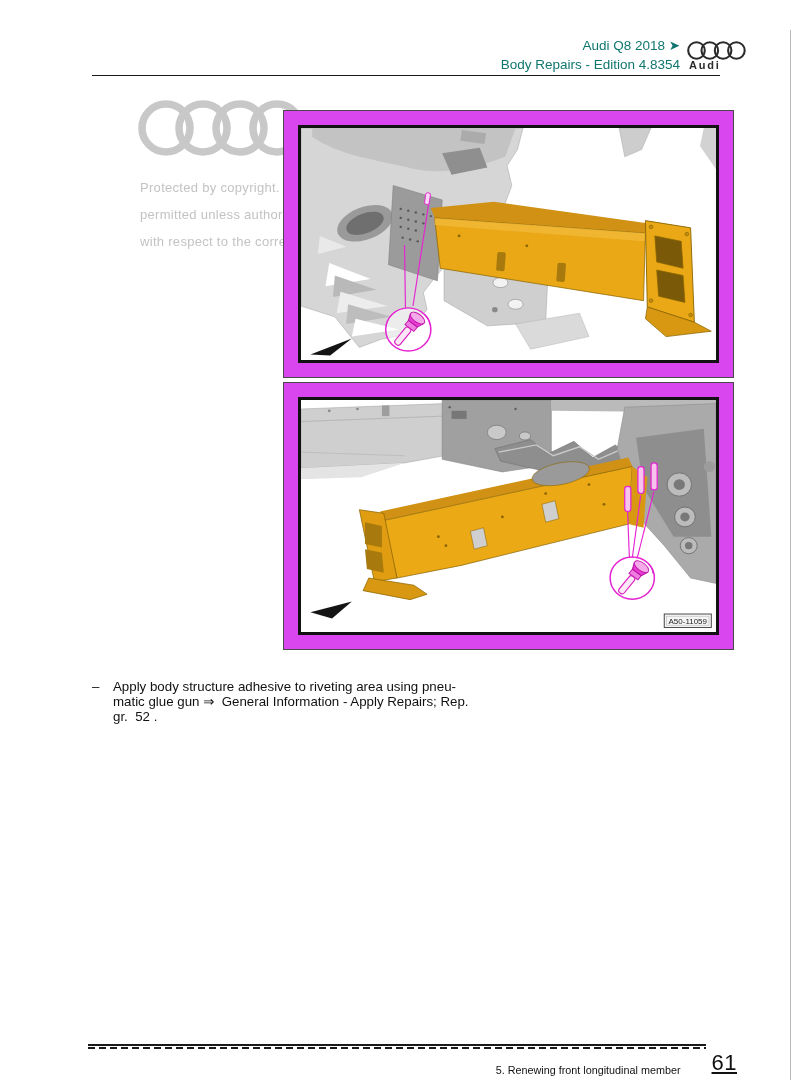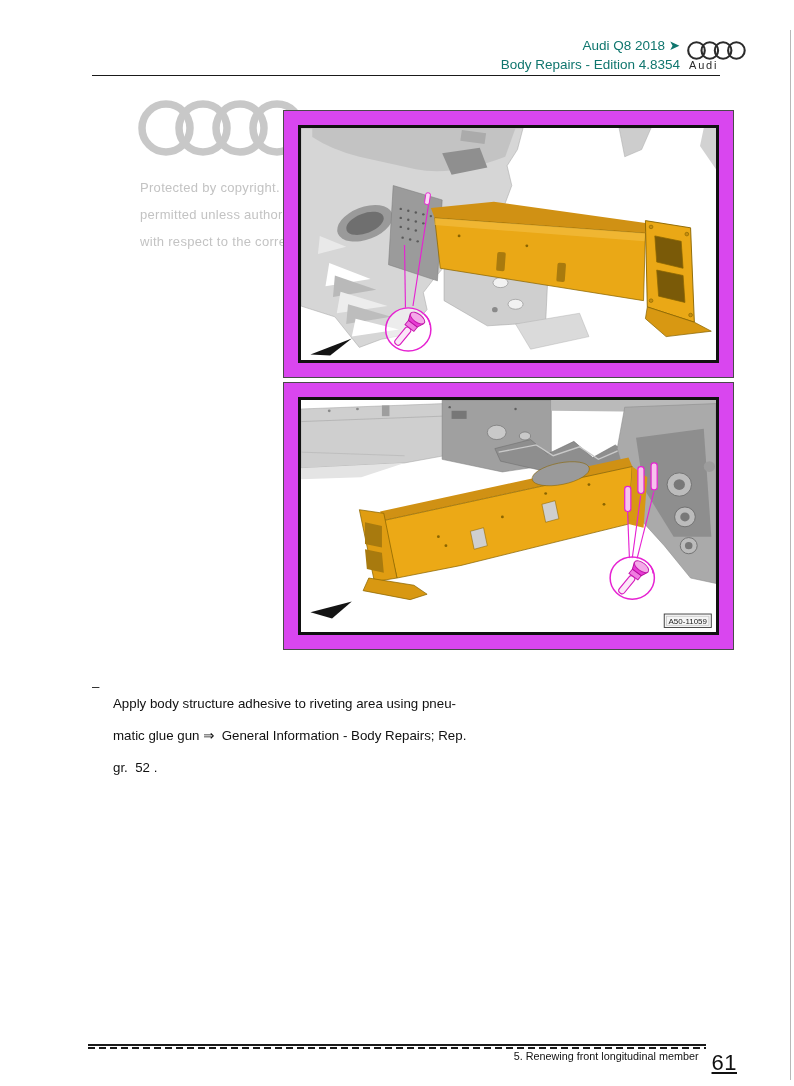--- a/index.html
+++ b/index.html
@@ -7,46 +7,46 @@
   .page {
     position:relative; width:794px; height:1086px; background:#ffffff;
     font-family:"Liberation Sans", sans-serif; color:#1a1a1a; overflow:hidden;
   }
   
   .page-edge-right { position:absolute; left:790px; top:30px; width:1px; height:1050px; background:#b8b8b8; }
 
   
   .header-text { position:absolute; top:36px; right:114px; text-align:right; font-size:13.5px; line-height:19px; color:#0f766e; }
   .audi-logo { position:absolute; left:687px; top:40px; width:60px; }
-  .audi-wordmark { position:absolute; left:689px; top:59px; font-size:11px; font-weight:normal; letter-spacing:1.8px; color:#2b2b2b; }
+  .audi-wordmark { position:absolute; left:689px; top:59px; font-size:11px; font-weight:bold; letter-spacing:1.8px; color:#2b2b2b; }
   .header-rule { position:absolute; left:92px; top:75px; width:628px; border-top:1.6px solid #1a1a1a; }
 
   
   .wm-rings { position:absolute; left:138px; top:98px; }
   .wm-text { position:absolute; left:140px; top:180px; font-size:13px; color:#c3c3c3; letter-spacing:0.3px; }
   .wm-text div { margin-bottom:12px; }
 
   
   .figure-frame { position:absolute; left:283px; width:451px; height:268px; border:1px solid #4a4a4a; padding:14px; background:#d946ef; }
   .figure-frame .inner { width:100%; height:100%; border:3px solid #111; background:#fff; }
   .figure-1 { top:110px; }
   .figure-2 { top:382px; }
   .figure-frame svg { display:block; width:100%; height:100%; }
 
   
   .instruction { position:absolute; left:92px; top:679px; width:410px; display:flex; font-size:13.3px; line-height:15px; color:#111; }
   .instruction .bullet { width:21px; flex:0 0 21px; }
-  .instruction .lines div { white-space:pre;margin-top:17px; }
+  .instruction .lines div { white-space:pre; }
 
   
   .footer-rule { position:absolute; left:88px; top:1044px; width:618px; }
   .footer-rule .solid { border-top:2px solid #1a1a1a; }
   .footer-rule .dashed { margin-top:1px; height:2px;
     background:repeating-linear-gradient(90deg,#1a1a1a 0 7px, transparent 7px 11px); }
-  .footer-text { position:absolute; right:57px; top:1050px; display:flex; align-items:flex-start; gap:13px; }
+  .footer-text { position:absolute; right:57px; top:1050px; display:flex; align-items:flex-end; gap:31px; }
   .footer-section { font-size:10.8px; color:#111; }
   .footer-page { font-size:22px; color:#111; letter-spacing:0.5px;text-decoration:underline; }
 </style>
 </head>
 <body>
 
 <div class="page">
   <div class="page-edge-right"></div>
 
   <div class="header-text">
@@ -237,21 +237,21 @@
           <text x="411" y="249" text-anchor="middle" font-family="Liberation Sans, sans-serif" font-size="8.5" fill="#222">A50-11059</text>
         </g>
       </svg>
     </div>
   </div>
 
   <div class="instruction">
     <div class="bullet">–</div>
     <div class="lines">
       <div>Apply body structure adhesive to riveting area using pneu-</div>
-      <div>matic glue gun ⇒  General Information - Body Repairs; Rep.</div>
+      <div>matic glue gun ⇒  General Information - Apply Repairs; Rep.</div>
       <div>gr.  52 .</div>
     </div>
   </div>
 
   <div class="footer-rule">
     <div class="solid"></div>
     <div class="dashed"></div>
   </div>
   <div class="footer-text">
     <div class="footer-section">5. Renewing front longitudinal member</div>

